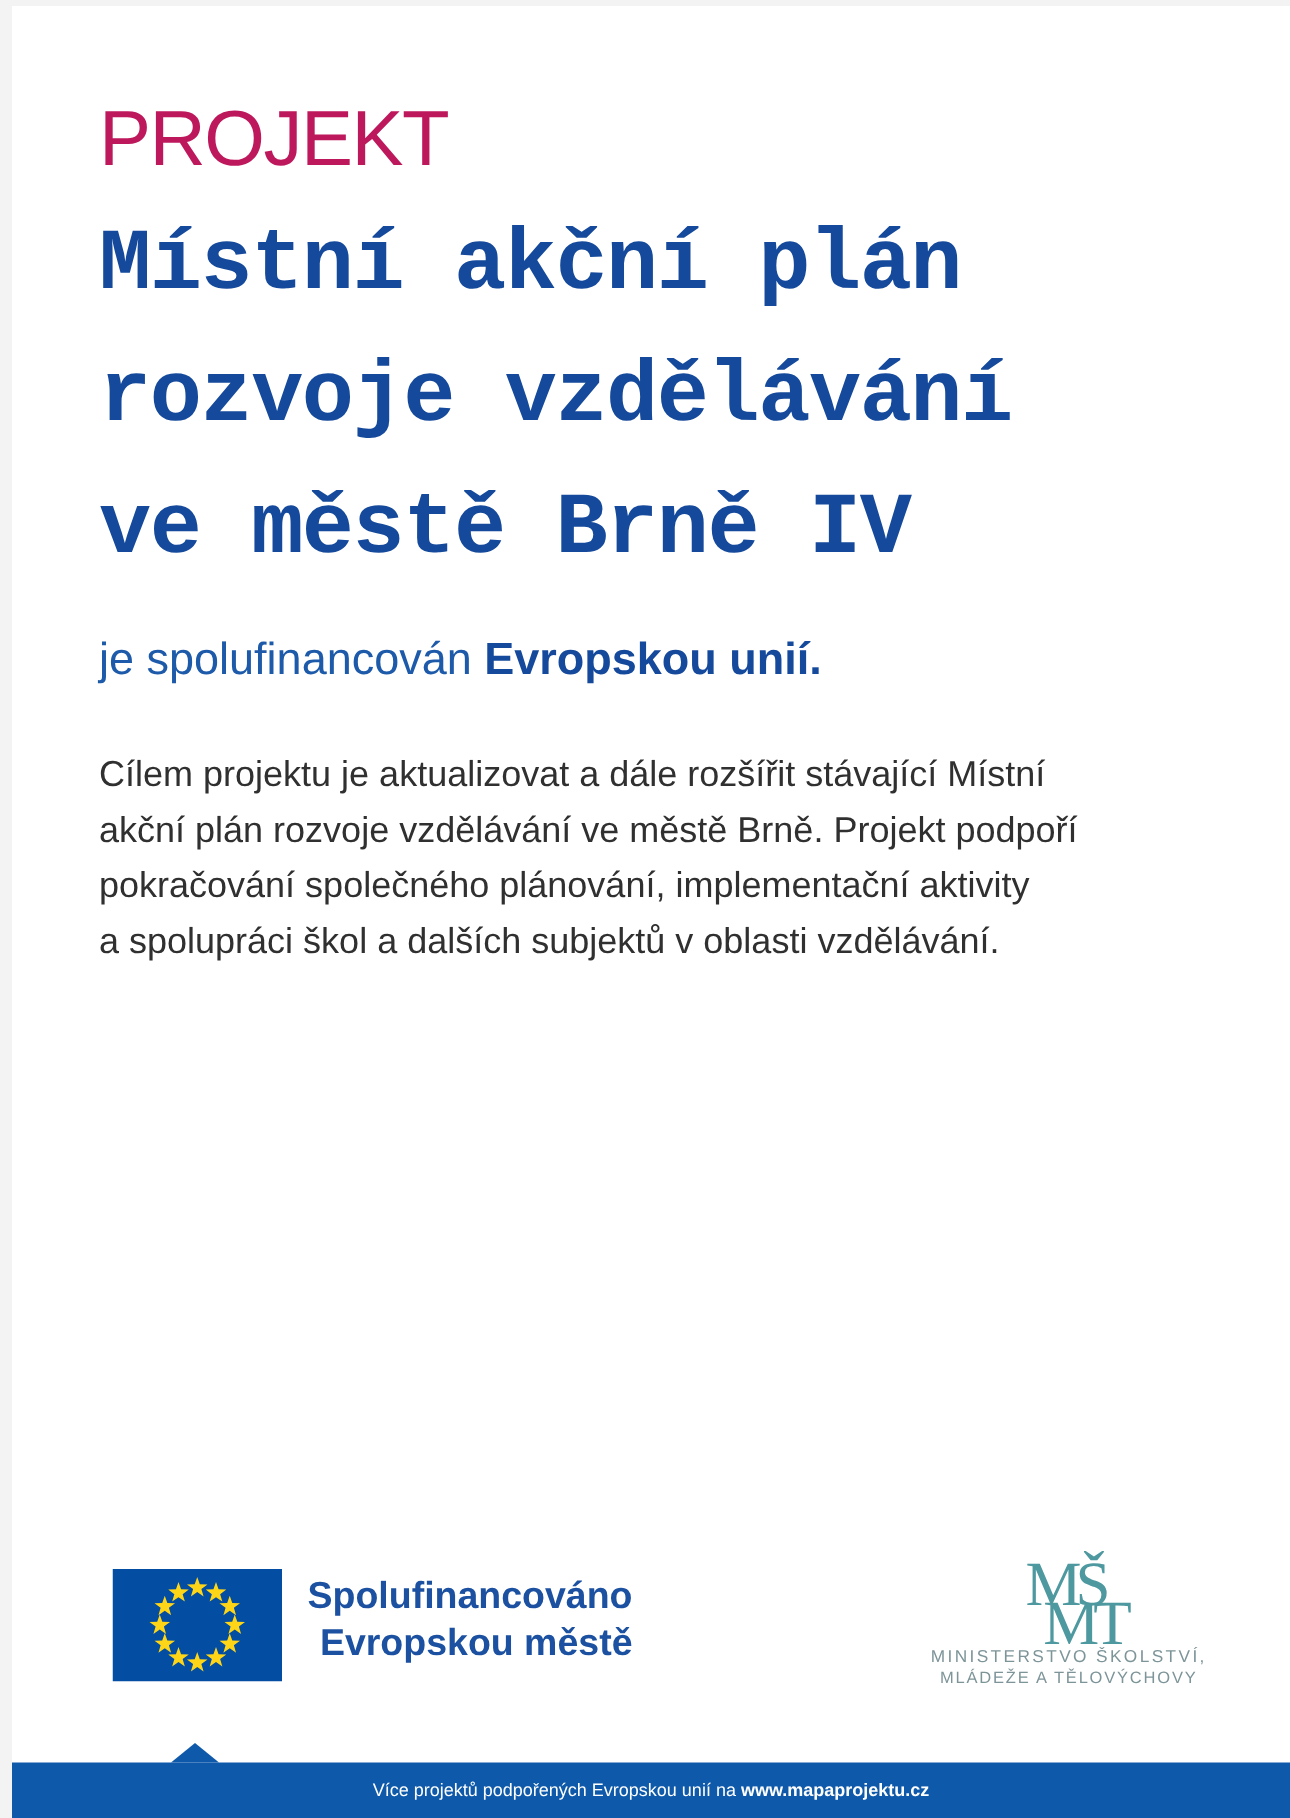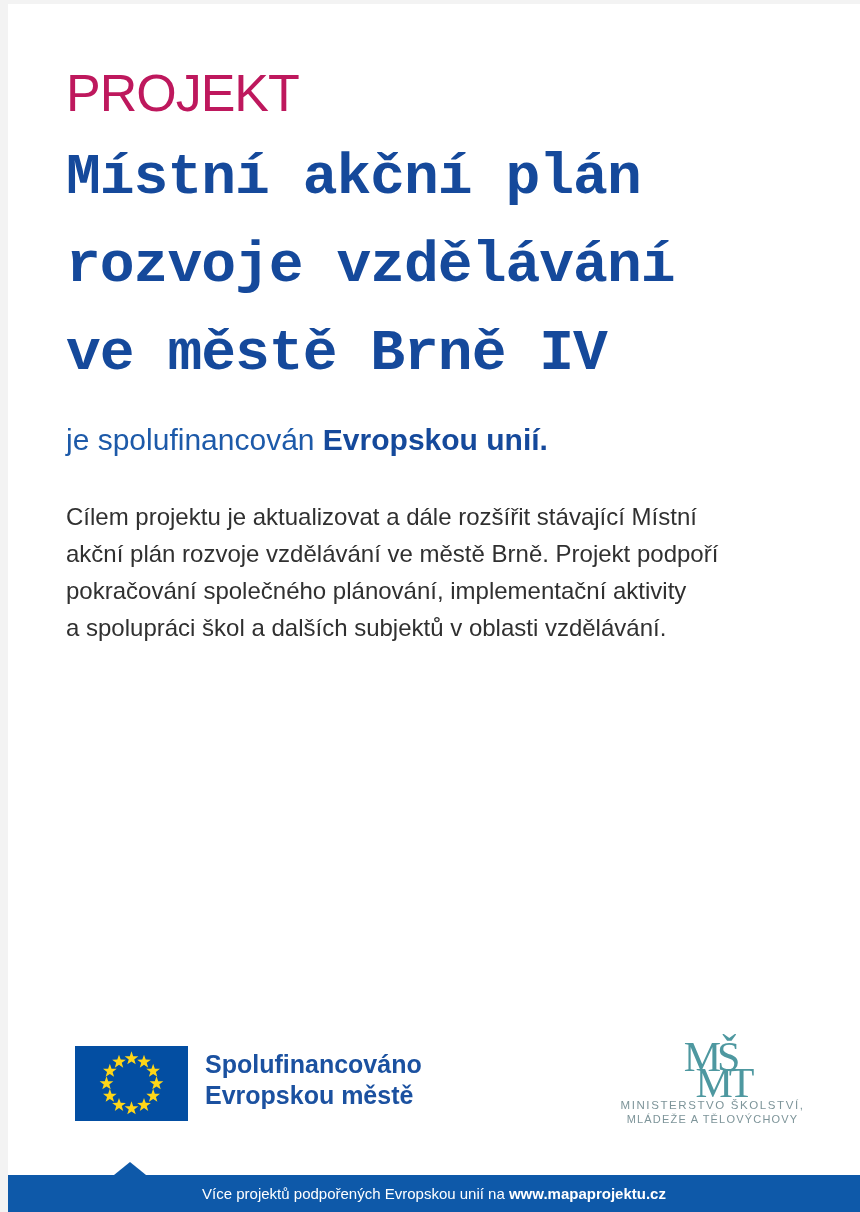--- a/index.html
+++ b/index.html
@@ -45,20 +45,21 @@
   }
   .body-text div{white-space:nowrap;}
 
   
   .eu-flag{left:75px;top:1046px;width:113px;height:75px;}
   .eu-label{
     left:205px;top:1049px;
     font-size:25px;line-height:31px;
     font-weight:bold;color:#1b51a0;
     white-space:nowrap;
+    text-align:right;
   }
 
   
   .msmt-mono{
     left:655px;top:1036px;width:110px;
     font-family:"Liberation Serif", serif;
     color:#4e98a0;
     text-align:center;
     line-height:1;
   }
@@ -79,21 +80,21 @@
     left:114px;top:1162px;
     width:0;height:0;
     border-left:16px solid transparent;
     border-right:16px solid transparent;
     border-bottom:13px solid #0e59a9;
   }
   .footer-bar{
     left:8px;top:1175px;right:0;height:37px;
     background:#0e59a9;
     color:#ffffff;
-    font-size:15px;line-height:37px;
+    font-size:12px;line-height:37px;
     text-align:center;
     white-space:nowrap;
   }
 </style>
 </head>
 <body>
 
 <div class="page"></div>
 
 <div class="abs kicker">PROJEKT</div>

